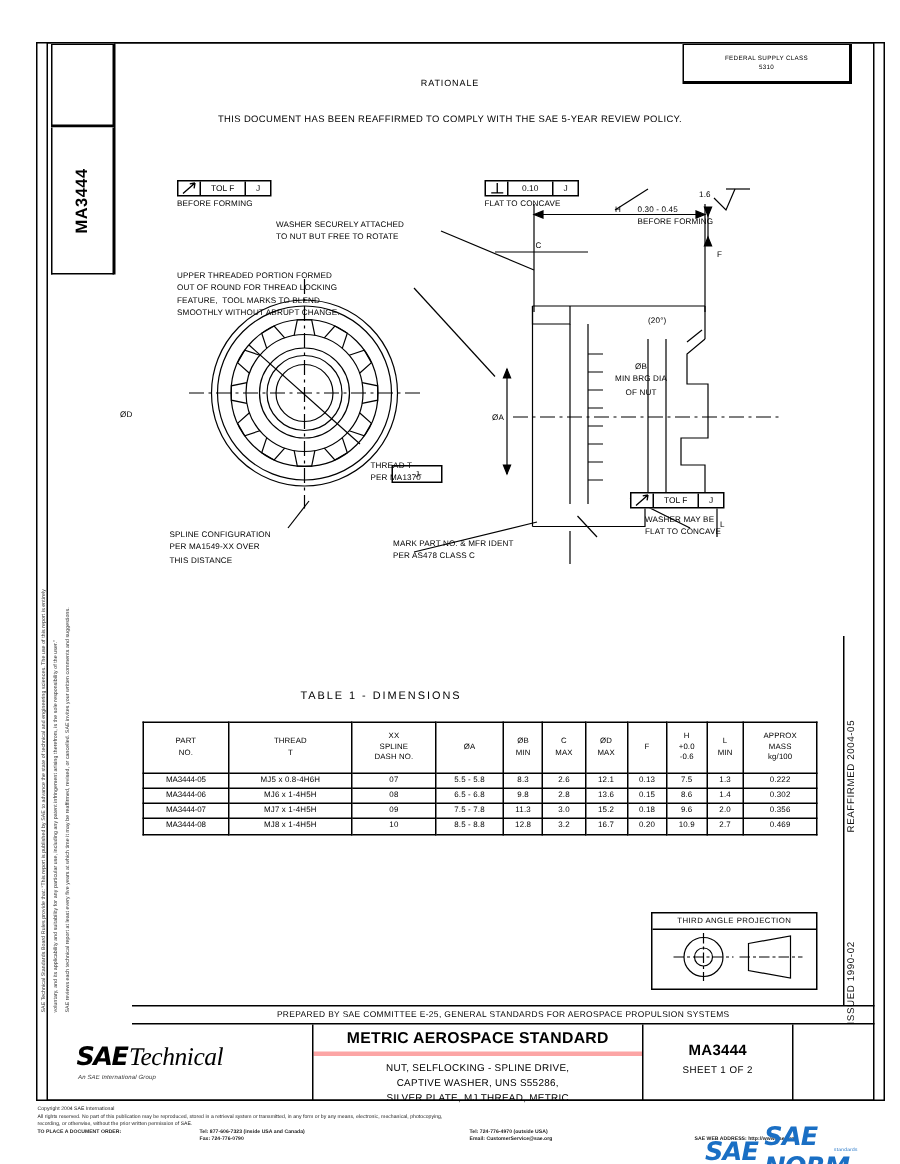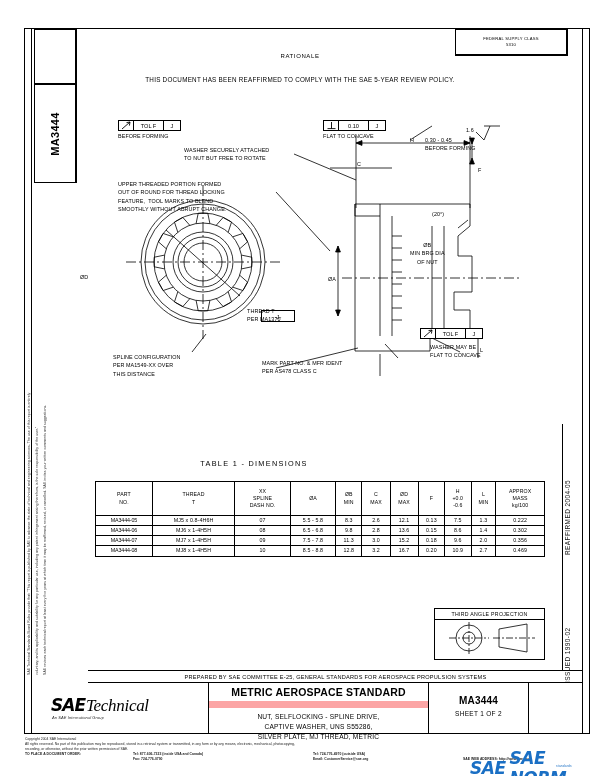--- a/index.html
+++ b/index.html
@@ -246,21 +246,21 @@
     border-right: 1px solid #000;
     text-align: center;
     padding-top: 12px;
   }
   #tb-end { flex: 1; }
 
   .tb-main {
     font-size: 10.5px;
     font-weight: bold;
     letter-spacing: 0.2px;
-    border-bottom: 7px solid #fca5a5;
+    border-bottom: 3px solid #fca5a5;
     padding-bottom: 3px;
   }
   .tb-sub {
     font-size: 6.6px;
     line-height: 1.55;
     padding-top: 4px;
     letter-spacing: 0.2px;
   }
   .tb-docnum { font-size: 10px; font-weight: bold; letter-spacing: 0.2px; }
   .tb-sheet  { font-size: 6.5px; margin-top: 4px; letter-spacing: 0.3px; }

